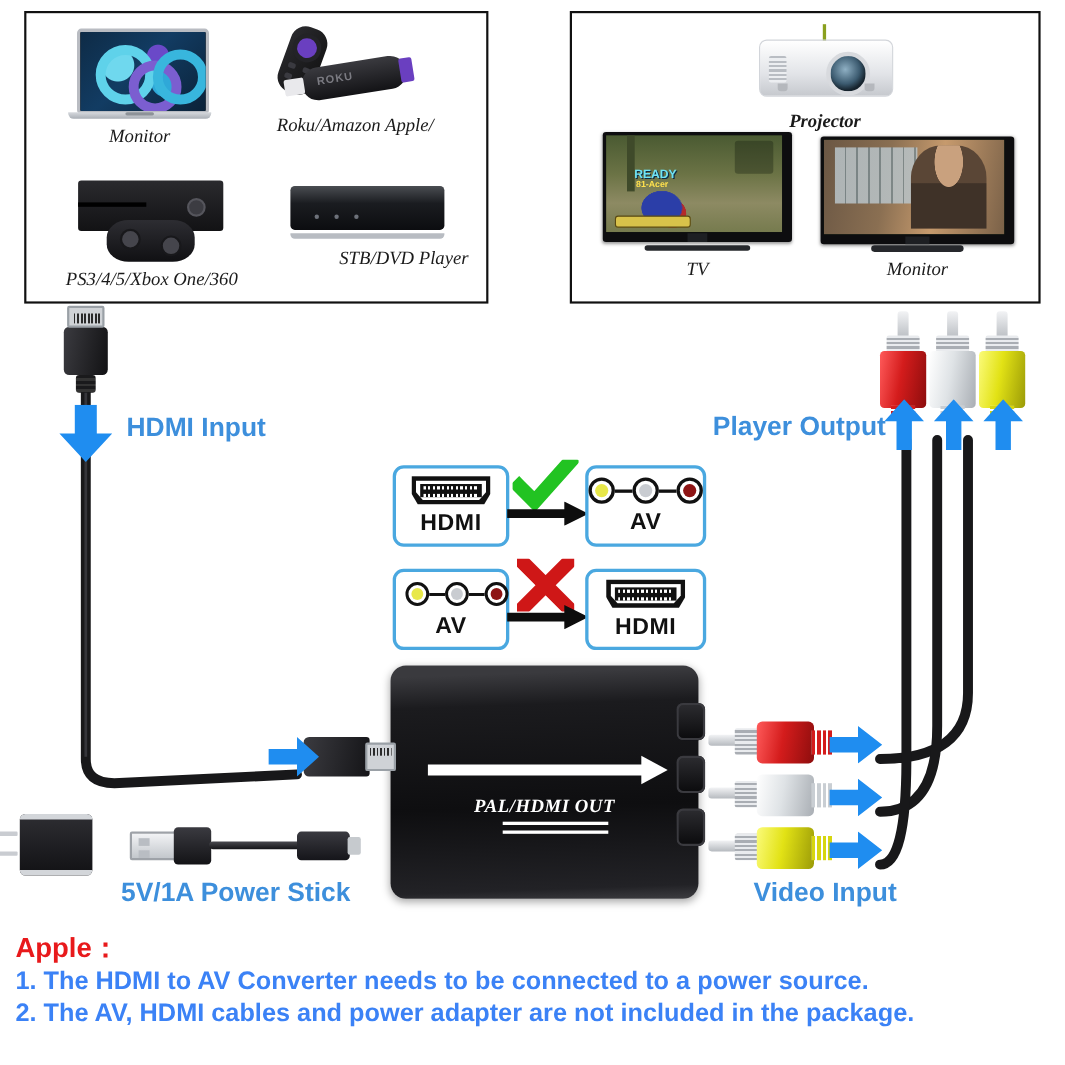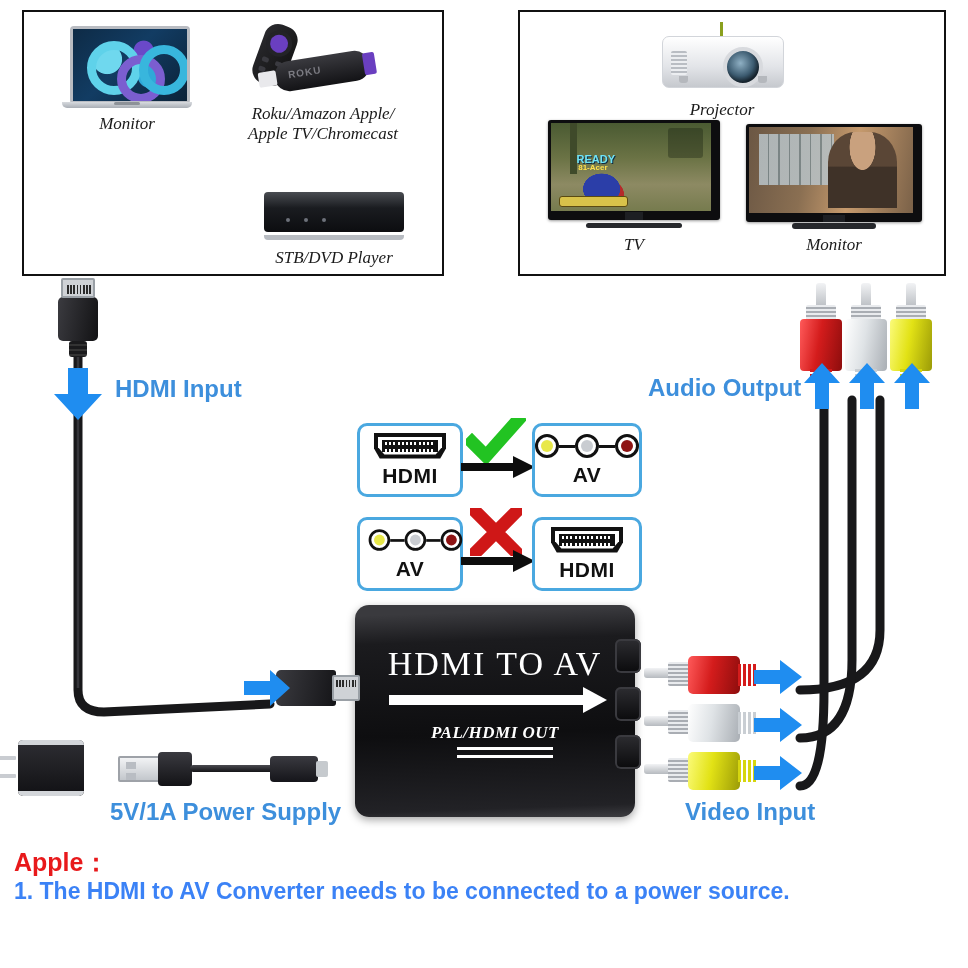--- a/index.html
+++ b/index.html
@@ -226,40 +226,51 @@
         <div class="b" style="left:6px;top:46px;"></div>
           <div class="b" style="left:20px;top:46px;"></div>
       </div>
       <div class="stick">
         <div class="hdmi-tip"></div>
         <div class="lbl">ROKU</div>
         <div class="tag"></div>
       </div>
     </div>
     <div class="cap two">Roku/Amazon Apple/</div>
-    <div class="cap two">Apple TV/Chromecast</div>
-  </div>
-
-
-  <div class="dev" style="left:218px;top:158px;width:184px;">
+  </div>
+
+  <div class="dev" style="left:14px;top:148px;width:200px;">
+    <div class="console">
+      <div class="con-body">
+          <div class="con-logo"></div>
+        </div>
+      <div class="gamepad">
+          <div class="gs l"></div>
+          <div class="gs r"></div>
+        </div>
+    </div>
+    <div class="cap">PS3/4/5/Xbox One/360</div>
+  </div>
+
+  <div class="dev" style="left:218px;top:135px;width:184px;text-align:right;">
     <div class="stb">
       <div class="stb-body">
         <div class="stb-led" style="left:22px;top:26px;"></div>
         <div class="stb-led" style="left:40px;top:26px;"></div>
         <div class="stb-led" style="left:58px;top:26px;"></div>
       </div>
       <div class="stb-strip"></div>
     </div>
     <div class="cap">STB/DVD Player</div>
   </div>
 </div>
 
 <div class="panel" id="out-panel">
 
-  <div class="dev" style="left:132px;top:10px;width:140px;">
+  <div class="dev" style="left:160px;top:10px;width:140px;font-weight:bold;">
     <div class="proj">
       <div class="proj-ant"></div>
       <div class="proj-body">
         <div class="proj-vent"></div>
         <div class="proj-lens"></div>
         <div class="proj-foot" style="left:16px;"></div>
         <div class="proj-foot" style="right:16px;"></div>
       </div>
     </div>
     <div class="cap">Projector</div>
@@ -361,21 +372,21 @@
 <div class="barrow" style="left:847px;top:363px;">
   <svg width="40" height="46" viewBox="0 0 40 46">
       <path d="M20,0 L38,20 h-11 v26 h-14 V20 H2 Z" fill="#1f8df0"></path>
     </svg>
 </div>
 <div class="barrow" style="left:892px;top:363px;">
   <svg width="40" height="46" viewBox="0 0 40 46">
       <path d="M20,0 L38,20 h-11 v26 h-14 V20 H2 Z" fill="#1f8df0"></path>
     </svg>
 </div>
-<div class="blabel" style="left:648px;top:374px;">Audio Output</div>
+<div class="blabel" style="left:648px;top:374px;">Player Output</div>
 
 <div class="flowbox" style="left:357px;top:423px;width:100px;height:68px;">
   <div class="hdmi-icon">
     <div class="shell"></div>
       <div class="inner"></div>
       <div class="core"></div>
     <div class="row" style="top:9px;"></div>
       <div class="row" style="top:16px;"></div>
   </div>
   <div class="fl">HDMI</div>
@@ -442,21 +453,20 @@
     <div class="shell"></div>
       <div class="inner"></div>
       <div class="core"></div>
     <div class="row" style="top:9px;"></div>
       <div class="row" style="top:16px;"></div>
   </div>
   <div class="fl">HDMI</div>
 </div>
 
 <div id="converter">
-  <div class="title">HDMI TO AV</div>
   <div class="arrowbar"></div>
     <div class="arrowtip"></div>
   <div class="sub">PAL/HDMI OUT</div>
   <div class="rule" style="top:142px;"></div>
   <div class="rule" style="top:150px;"></div>
   <div class="jackport" style="right:-6px;top:34px;"></div>
   <div class="jackport" style="right:-6px;top:82px;"></div>
   <div class="jackport" style="right:-6px;top:130px;"></div>
 </div>
 
@@ -518,20 +528,21 @@
   <div class="usb-a">
     <div class="sq" style="left:6px;top:4px;width:10px;height:7px;"></div>
     <div class="sq" style="left:6px;top:15px;width:10px;height:7px;"></div>
   </div>
   <div class="usb-shell"></div>
   <div class="usb-wire"></div>
   <div class="micro">
       <div class="tip"></div>
     </div>
 </div>
-<div class="blabel" style="left:110px;top:798px;">5V/1A Power Supply</div>
+<div class="blabel" style="left:110px;top:798px;">5V/1A Power Stick</div>
 
 <div class="blabel" style="left:685px;top:798px;">Video Input</div>
 
 <div id="note">
   <div class="hd">Apple：</div>
   <div class="ln">1. The HDMI to AV Converter needs to be connected to a power source.</div>
+  <div class="ln">2. The AV, HDMI cables and power adapter are not included in the package.</div>
 </div>
 
 </body></html>

